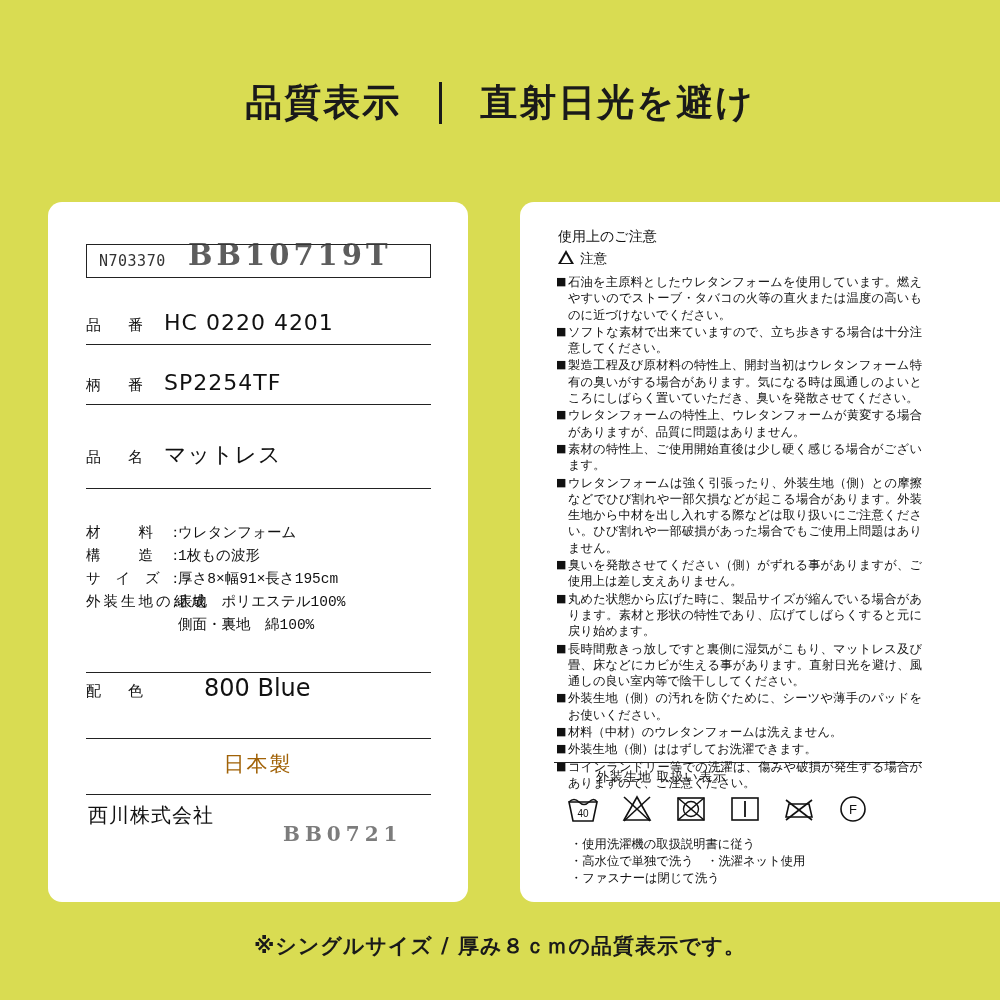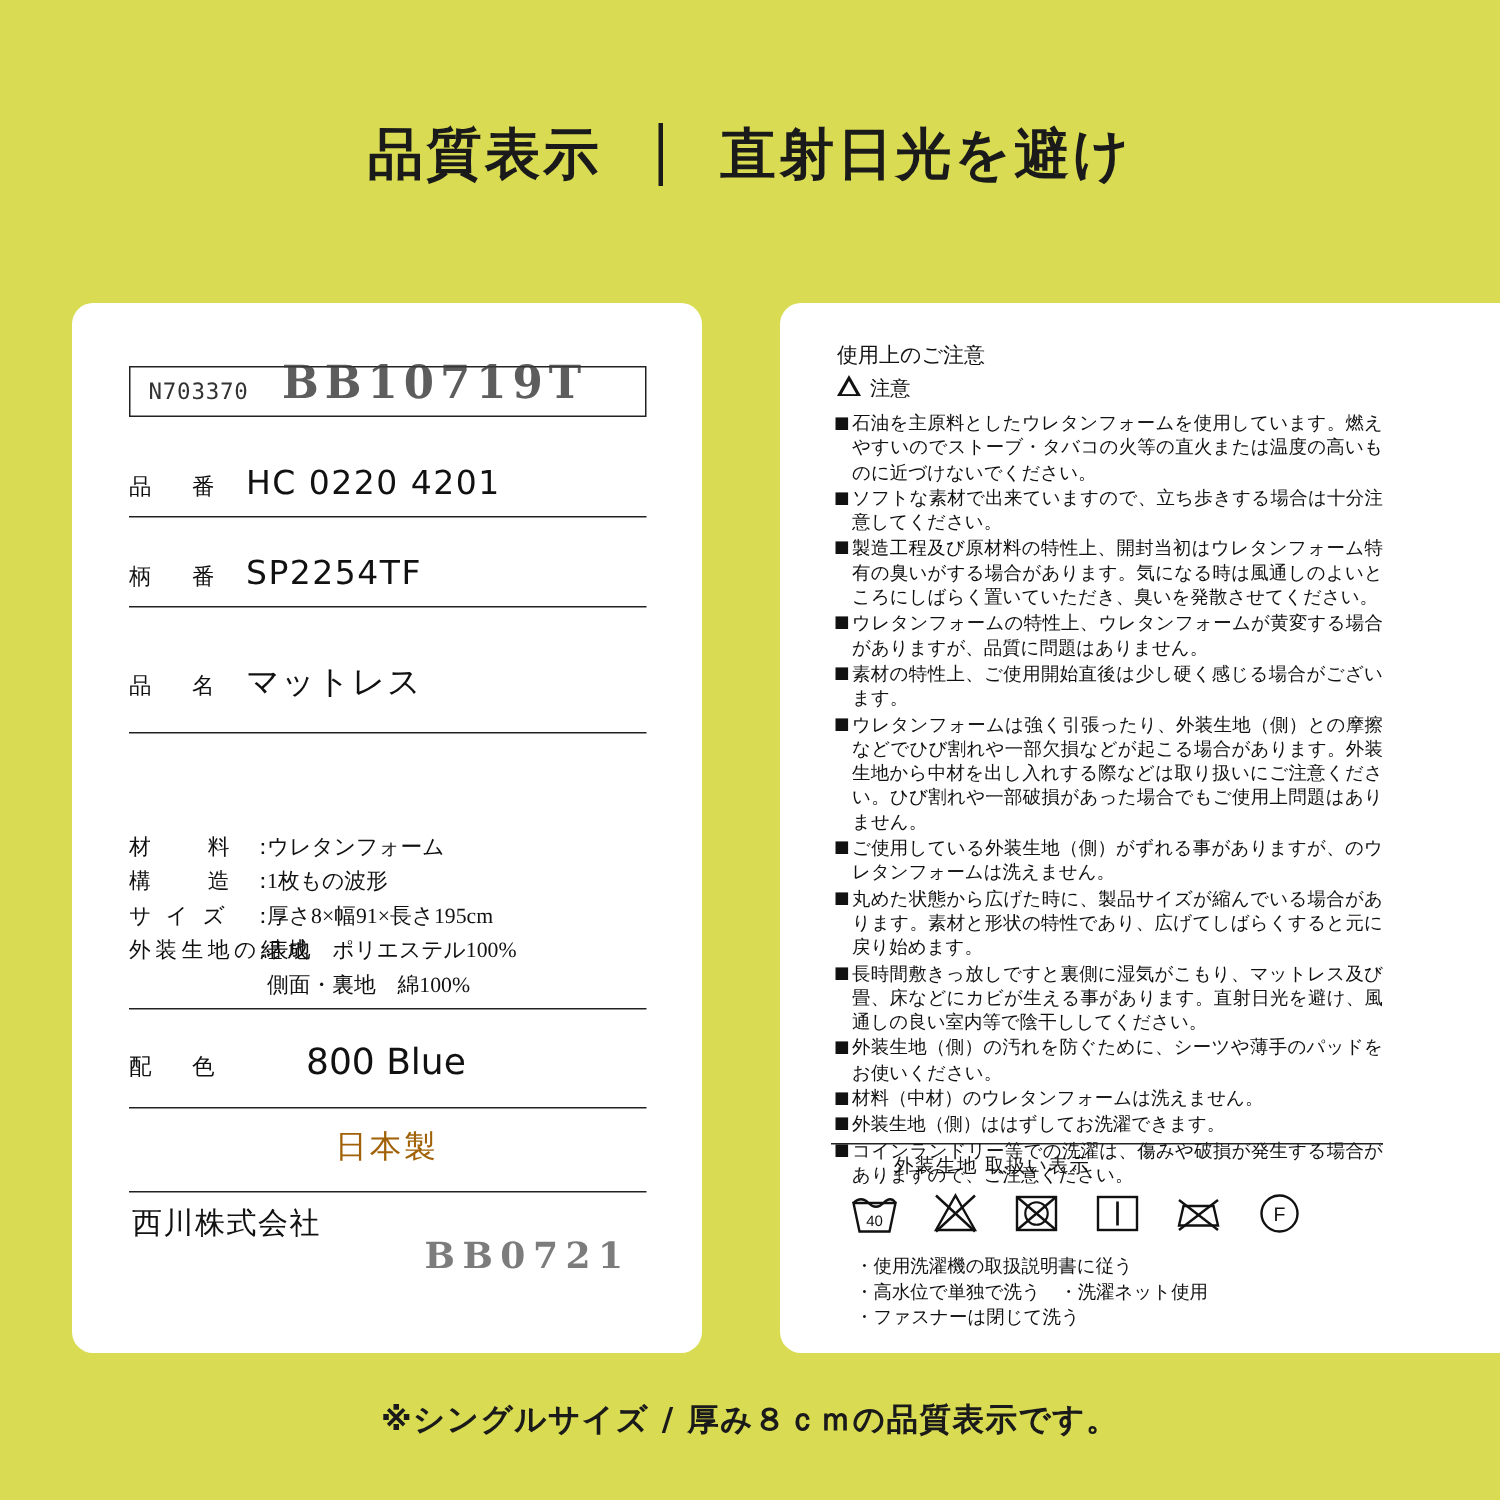--- a/index.html
+++ b/index.html
@@ -109,36 +109,35 @@
     background: #222;
   }
 
   .spec-block {
     position: absolute;
     left: 38px; top: 320px;
     width: 360px;
     font-size: 14.5px;
     line-height: 23px;
     color: #111;
-    font-family: Liberation Serif, serif;
-    margin-top: 32px;
+    font-family: Liberation Mono, monospace;
   }
   .spec-line { display: flex; }
   .spec-key {
     width: 82px;
     flex: none;
     letter-spacing: 3px;
     white-space: nowrap;
   }
   .spec-colon { width: 10px; flex: none; }
   .spec-val { flex: 1; }
 
   .color-row {
     position: absolute;
-    left: 38px; top: 492px;
+    left: 38px; top: 472px;
     width: 345px;
     display: flex;
     align-items: baseline;
   }
   .color-label {
     font-size: 15px;
     width: 78px;
     letter-spacing: 6px;
     color: #111;
   }
@@ -163,21 +162,21 @@
     position: absolute;
     left: 40px; top: 600px;
     font-size: 20px;
     color: #111;
     letter-spacing: 1px;
     font-family: "DejaVu Sans", "Liberation Sans", sans-serif;
   }
   .bottom-stamp {
     position: absolute;
     left: 235px; top: 620px;
-    font-size: 24px;
+    font-size: 20px;
     letter-spacing: 5px;
     color: #4a4a4a;
     opacity: 0.72;
     font-family: "DejaVu Serif", serif;
     font-weight: bold;
   }
 
   
   .care-title {
     position: absolute;
@@ -394,21 +393,21 @@
       <div class="note-item">
           <span class="note-bullet">■</span>
           <span class="note-text">素材の特性上、ご使用開始直後は少し硬く感じる場合がございます。</span>
         </div>
       <div class="note-item">
           <span class="note-bullet">■</span>
           <span class="note-text">ウレタンフォームは強く引張ったり、外装生地（側）との摩擦などでひび割れや一部欠損などが起こる場合があります。外装生地から中材を出し入れする際などは取り扱いにご注意ください。ひび割れや一部破損があった場合でもご使用上問題はありません。</span>
         </div>
       <div class="note-item">
           <span class="note-bullet">■</span>
-          <span class="note-text">ご使用している外装生地（側）がずれる事がありますが、のウレタンフォームは洗えません。</span>
+          <span class="note-text">臭いを発散させてください（側）がずれる事がありますが、ご使用上は差し支えありません。</span>
         </div>
       <div class="note-item">
           <span class="note-bullet">■</span>
           <span class="note-text">丸めた状態から広げた時に、製品サイズが縮んでいる場合があります。素材と形状の特性であり、広げてしばらくすると元に戻り始めます。</span>
         </div>
       <div class="note-item">
           <span class="note-bullet">■</span>
           <span class="note-text">長時間敷きっ放しですと裏側に湿気がこもり、マットレス及び畳、床などにカビが生える事があります。直射日光を避け、風通しの良い室内等で陰干ししてください。</span>
         </div>
       <div class="note-item">

